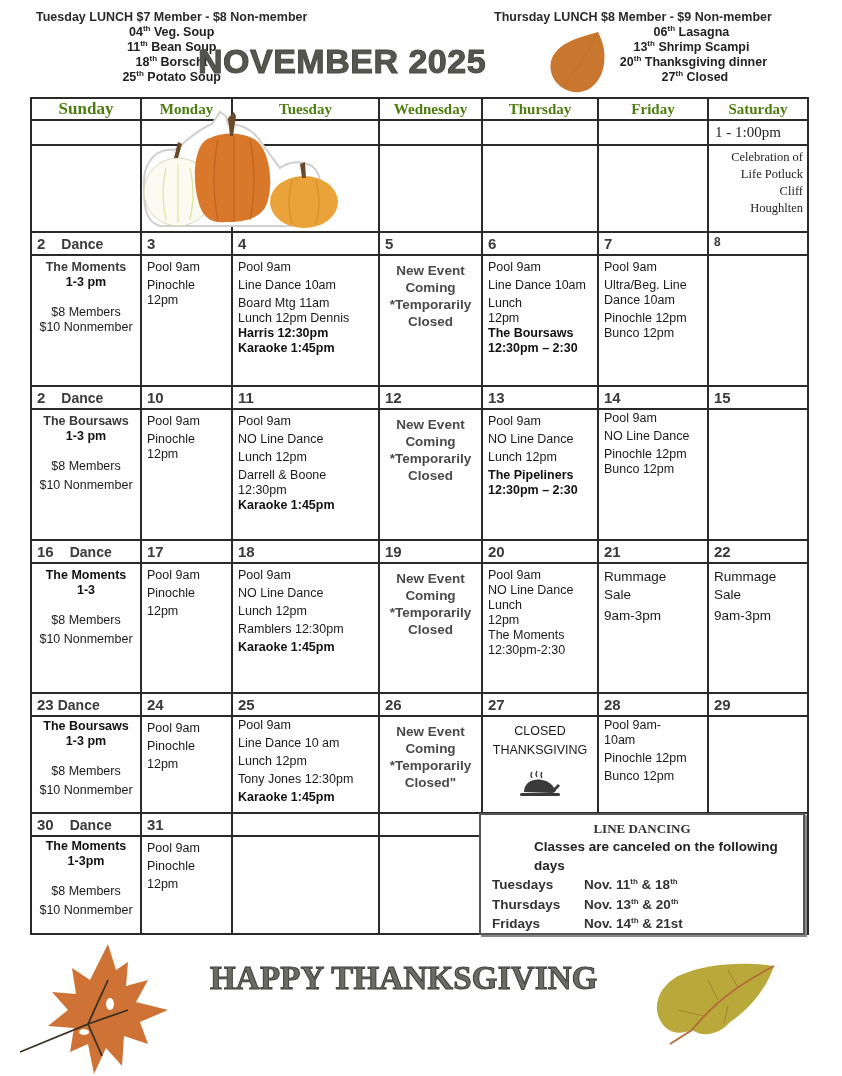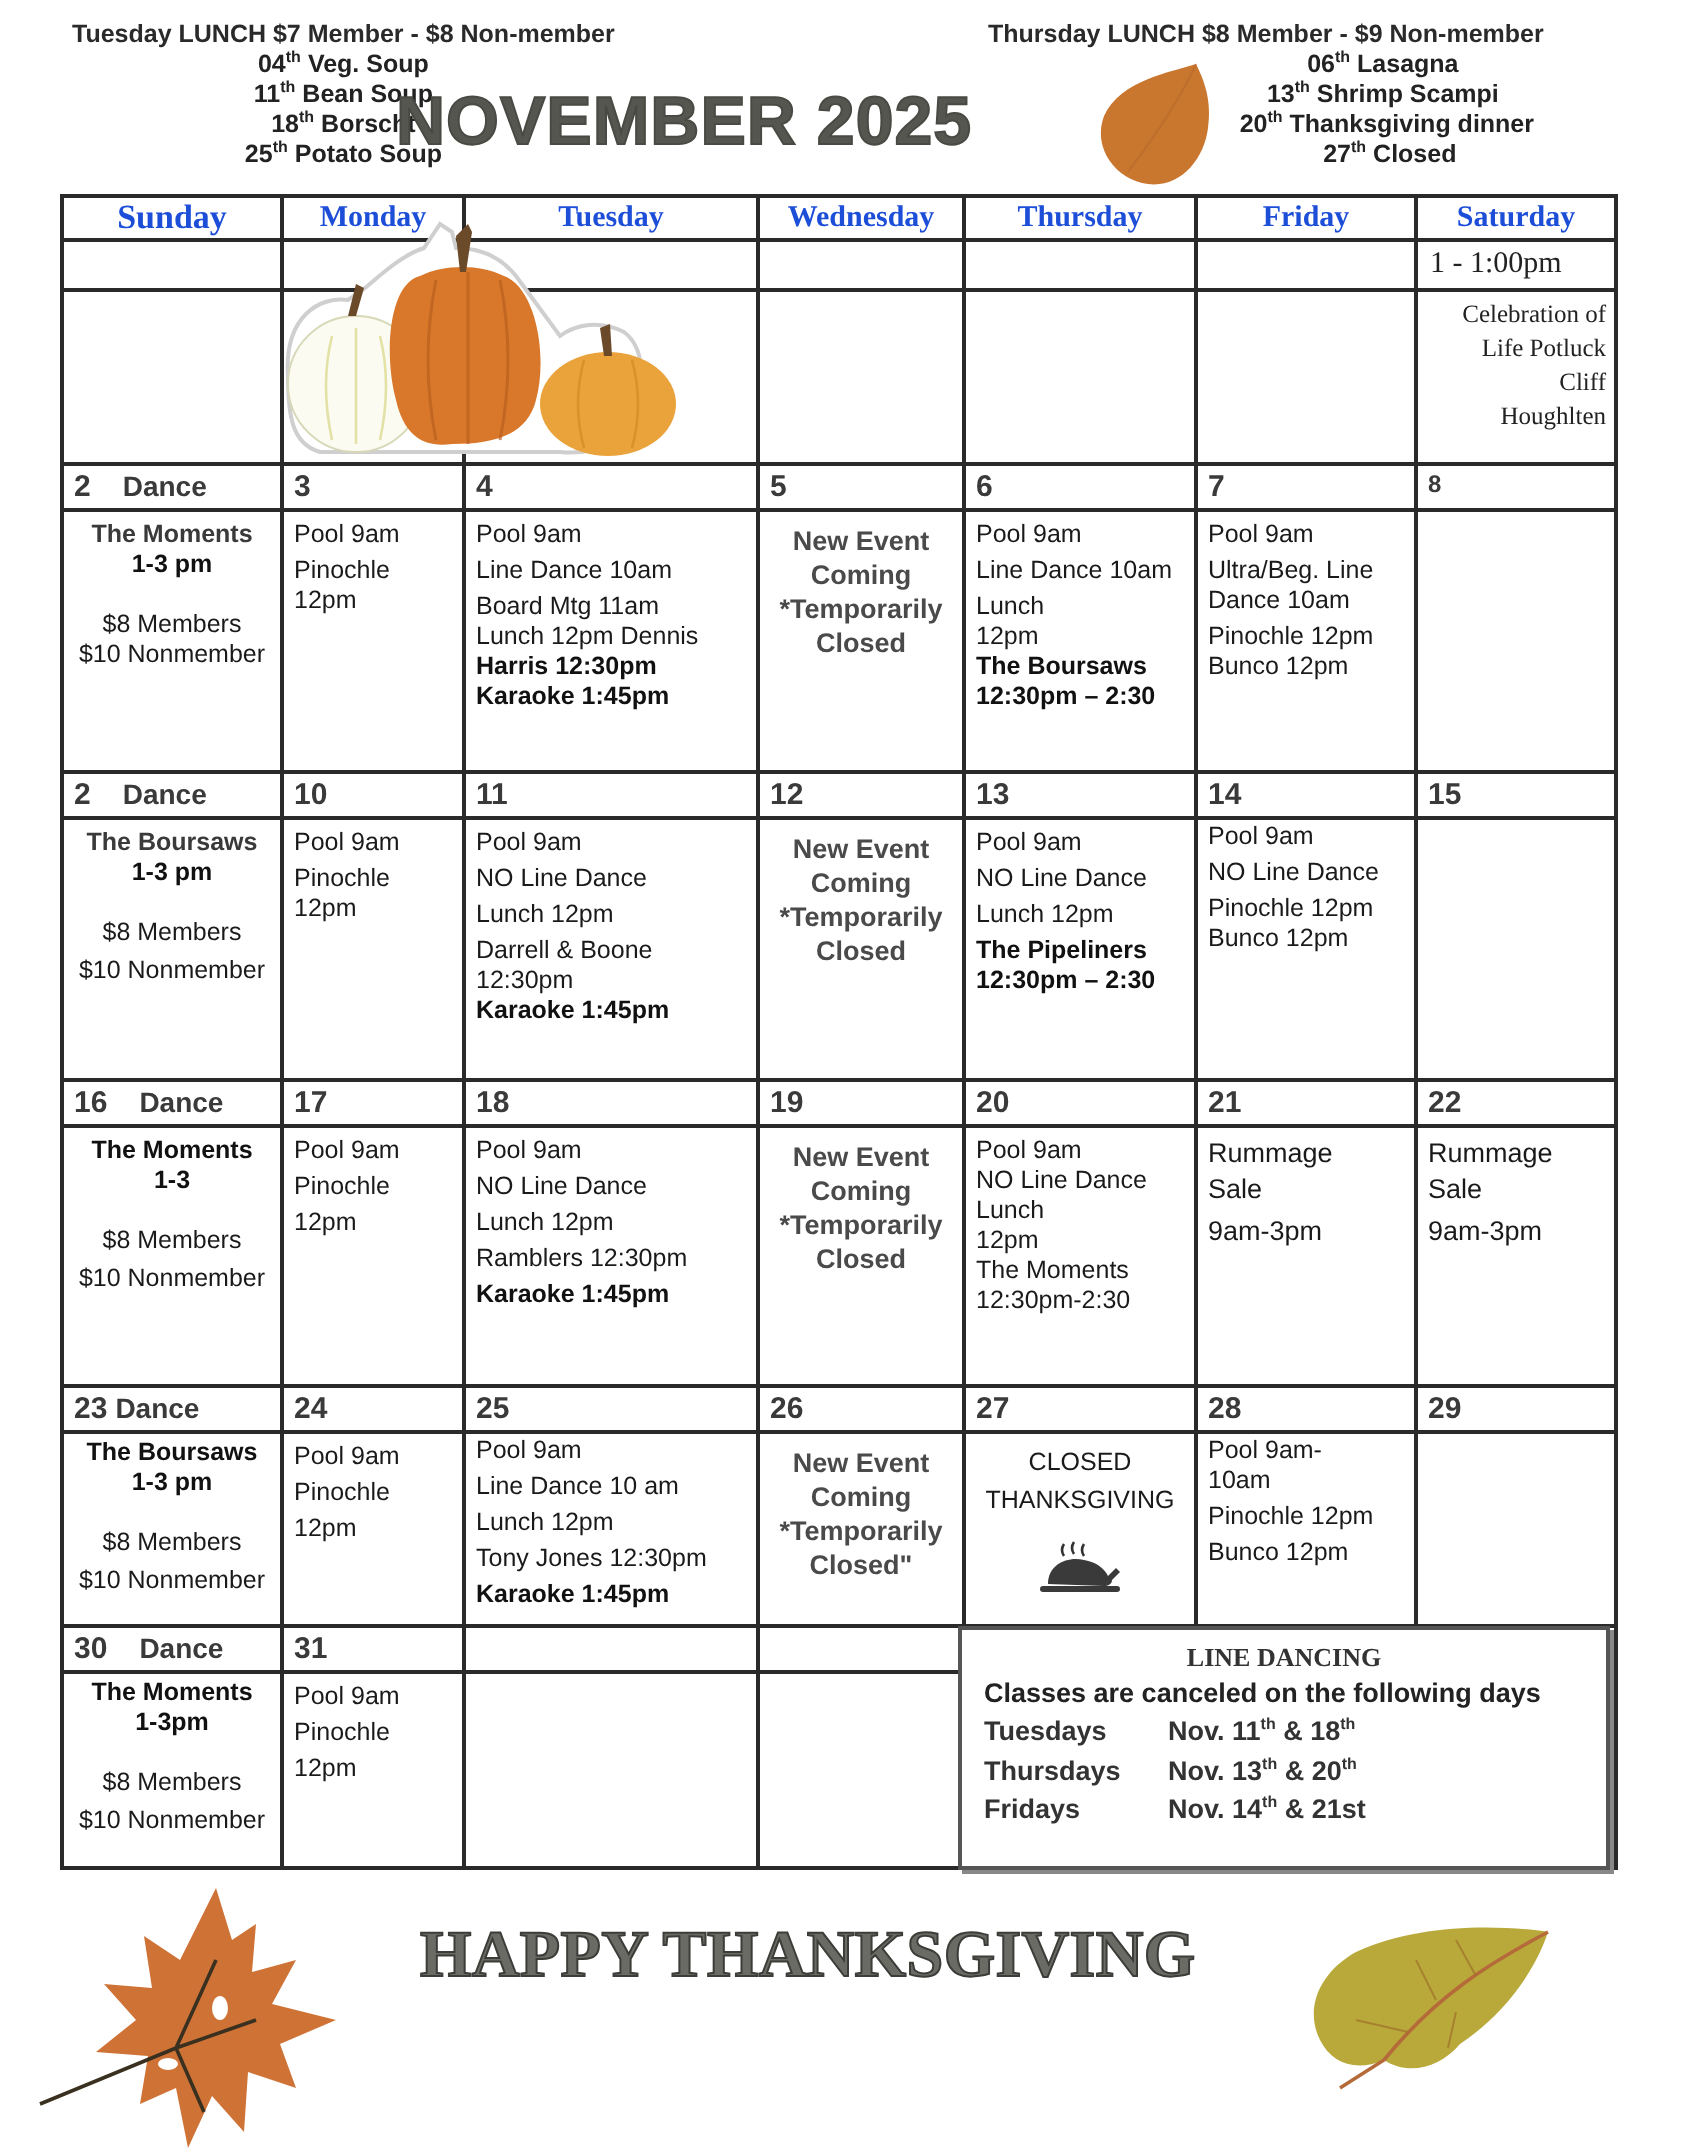--- a/index.html
+++ b/index.html
@@ -5,36 +5,36 @@
   html, body { margin:0; padding:0; background:#ffffff; }
   body { width:842px; height:1076px; position:relative; overflow:hidden; font-family:"Liberation Sans", sans-serif; color:#1a1a1a; }
   .abs { position:absolute; }
   .lunch { font-family:"Liberation Sans", sans-serif; font-size:12.5px; line-height:15px; color:#222; font-weight:bold; }
   .lunch .hd { font-weight:normal; color:#2a2a2a; font-weight:600; }
   .lunch div { white-space:nowrap;text-align:center; }
   .lunch sup { font-size:8px; vertical-align:super; line-height:0; }
   .title { font-family:"Liberation Sans", sans-serif; font-weight:900; font-size:34px; color:#555650; letter-spacing:0.5px; -webkit-text-stroke:1px #4a4a44; }
   table.cal { position:absolute; left:30px; top:97px; border-collapse:collapse; table-layout:fixed; width:777px; }
   table.cal td, table.cal th { border:2px solid #2a2a2a; padding:0; vertical-align:top; overflow:hidden; }
-  table.cal th { font-family:"Liberation Serif", serif; font-size:15px; font-weight:bold; color:#1d4ed8; height:20px; text-align:center; vertical-align:middle; }
+  table.cal th { font-family:"Liberation Serif", serif; font-size:15px; font-weight:bold; color:#4d7c0f; height:20px; text-align:center; vertical-align:middle; }
   table.cal th.sun { font-size:17px; }
   .num { font-family:"Liberation Sans", sans-serif; font-weight:bold; font-size:15px; color:#3a3a3a; padding:2px 4px 0 5px; height:19px; white-space:nowrap; }
   .num .dl { margin-left:16px; font-size:14px; }
   .num .dl.tight { margin-left:4px; }
   .cell { font-family:"Liberation Sans", sans-serif; font-size:12.5px; line-height:15px; padding:4px 5px; color:#1a1a1a; }
   .cell .g { color:#3a3a3a; font-weight:600; }
   .cell .b { font-weight:bold; color:#111; }
   .cell p { margin:0 0 3px 0; }
   .center { text-align:center; }
   .event { font-weight:bold; color:#4a4a4a; font-size:13.5px; line-height:17px; text-align:center; padding-top:6px; }
   .sat1 { font-family:"Liberation Serif", serif; font-size:15px; color:#222; padding:3px 6px; }
   .sat2 { font-family:"Liberation Serif", serif; font-size:12.5px; color:#222; line-height:17px; text-align:right; padding:3px 4px; }
   .notice { position:absolute; left:479px; top:813px; width:322px; height:118px; border:2px solid #555; box-shadow:2px 2px 0 #888; background:#fff; }
   .notice .nt { font-family:"Liberation Serif", serif; font-weight:bold; font-size:13px; text-align:center; color:#333; margin-top:6px; }
-  .notice .nl { font-family:"Liberation Sans", sans-serif; font-weight:600; font-size:13.5px; color:#222; padding-left:11px; line-height:19px; }
+  .notice .nl { font-family:"Liberation Sans", sans-serif; font-weight:600; font-size:13.5px; color:#222; padding-left:11px; line-height:19px;margin-left:42px; }
   .notice .row { display:flex; font-family:"Liberation Sans", sans-serif; font-weight:bold; font-size:13.5px; color:#333; padding-left:11px; line-height:19.5px; }
   .notice .row .k { width:92px; }
   .notice sup { font-size:8px; vertical-align:super; line-height:0; }
   .happy { font-family:"Liberation Serif", serif; font-weight:bold; font-size:33px; color:#6b6b66; -webkit-text-stroke:1px #3c3c38; letter-spacing:0.2px; }
 </style>
 </head>
 <body>
 
 <div class="abs lunch" style="left:36px; top:10px;">
   <div class="hd">Tuesday LUNCH $7 Member - $8 Non-member</div>

